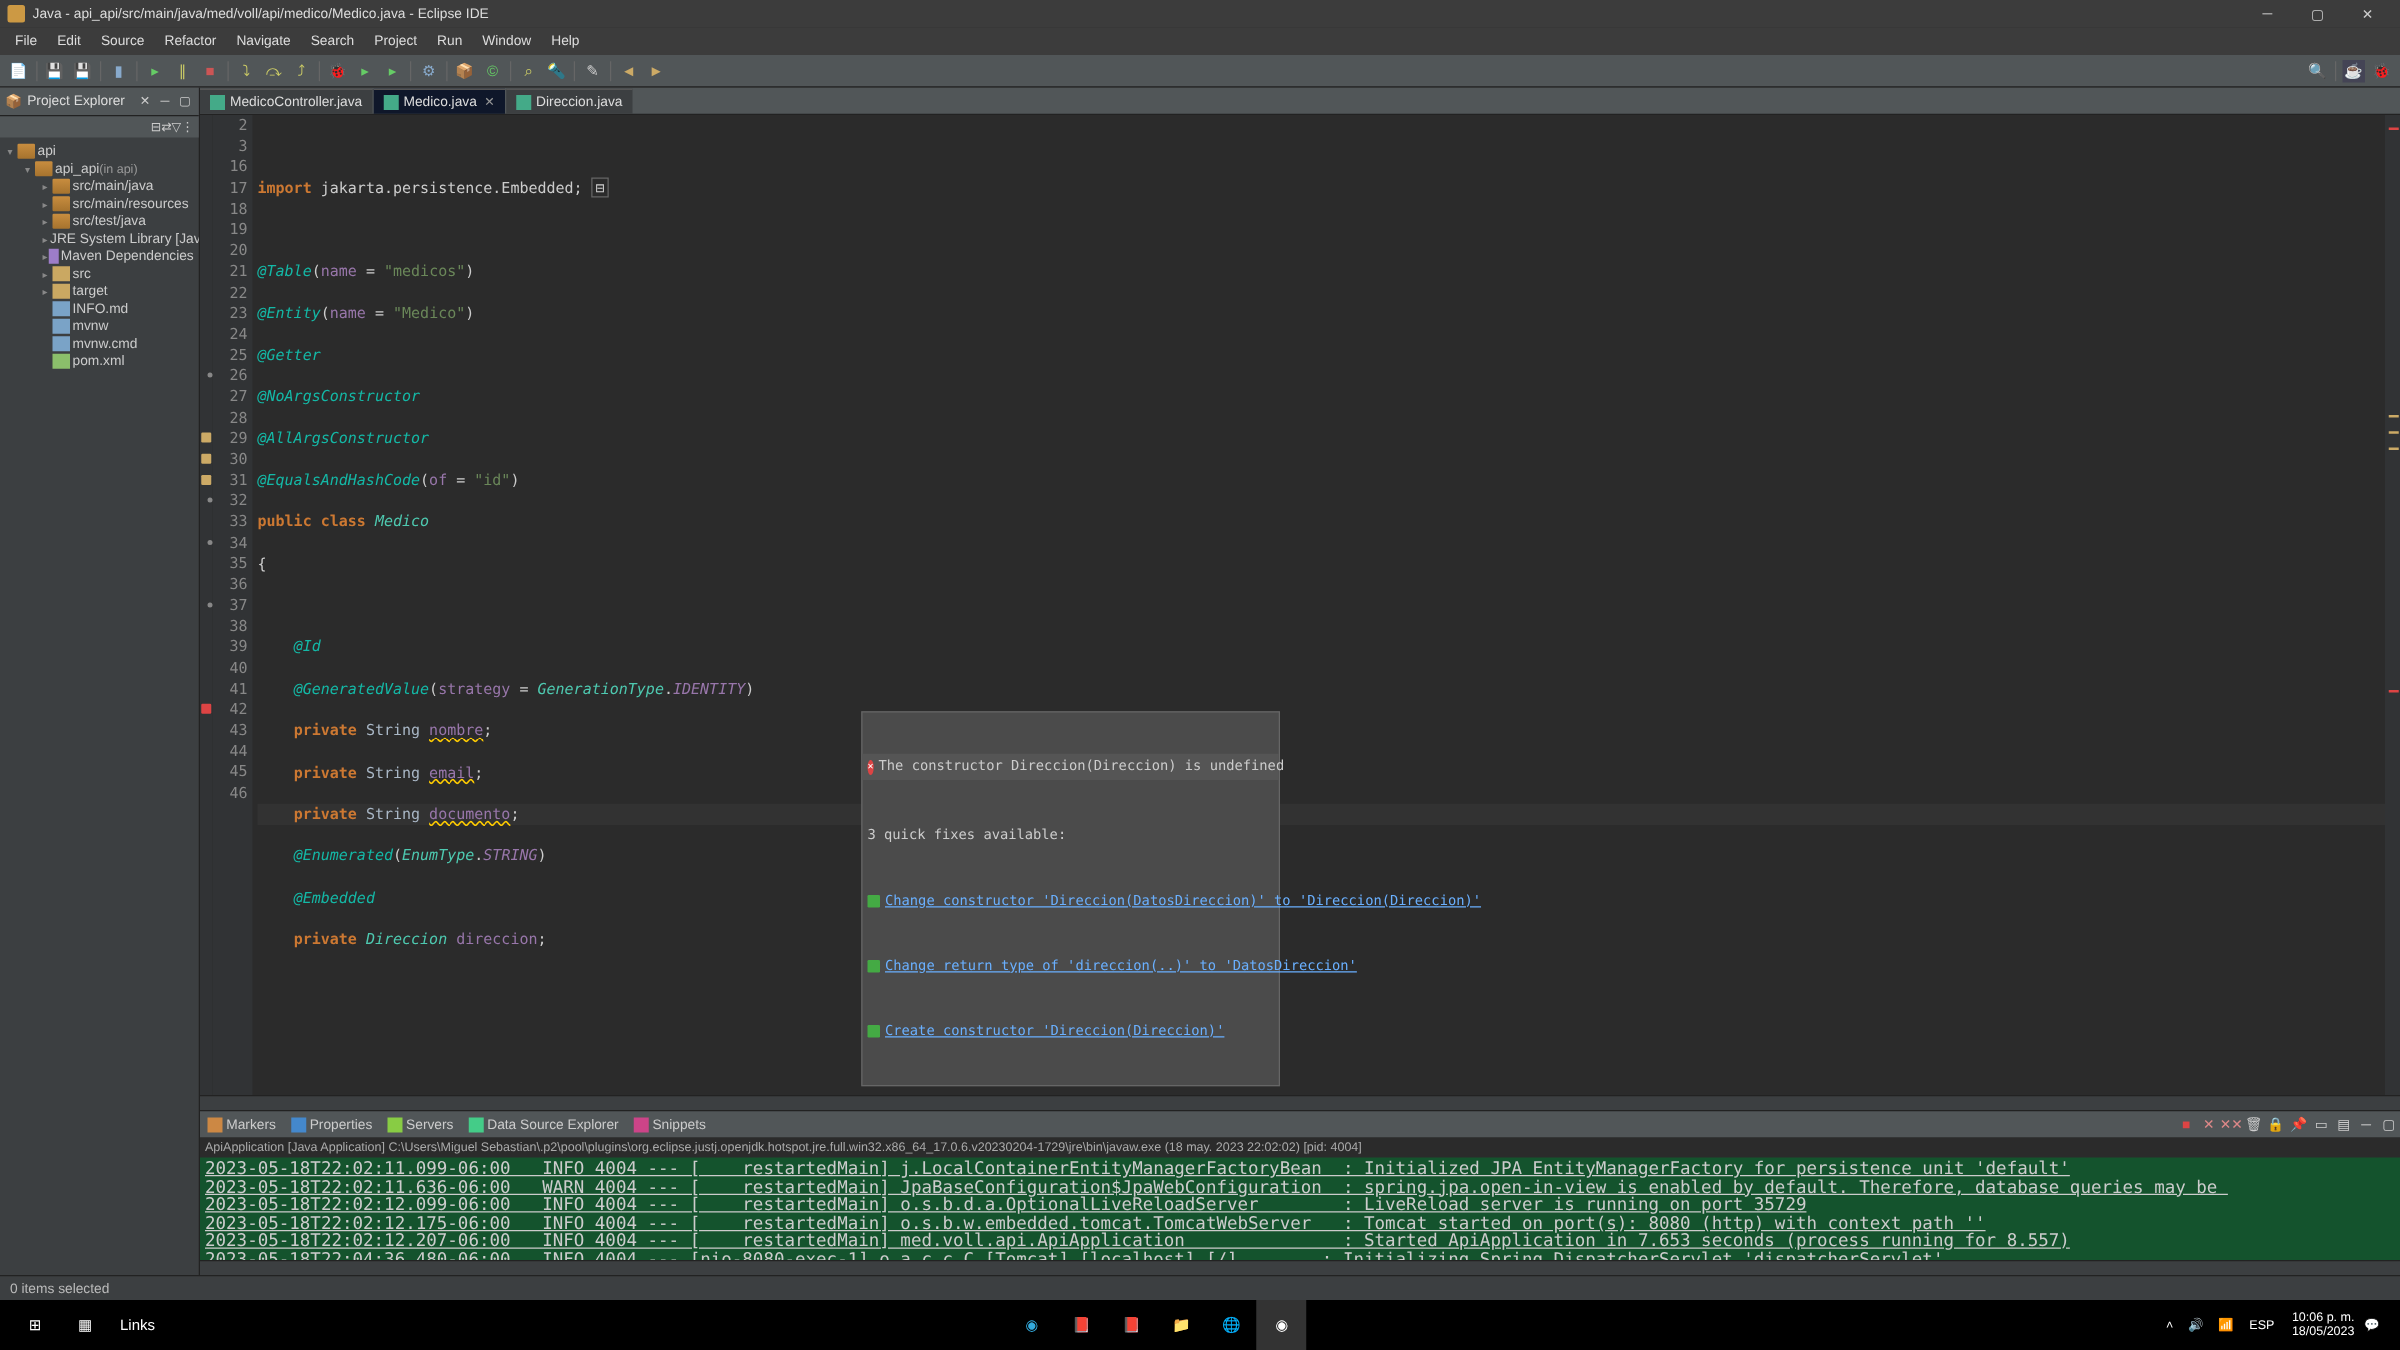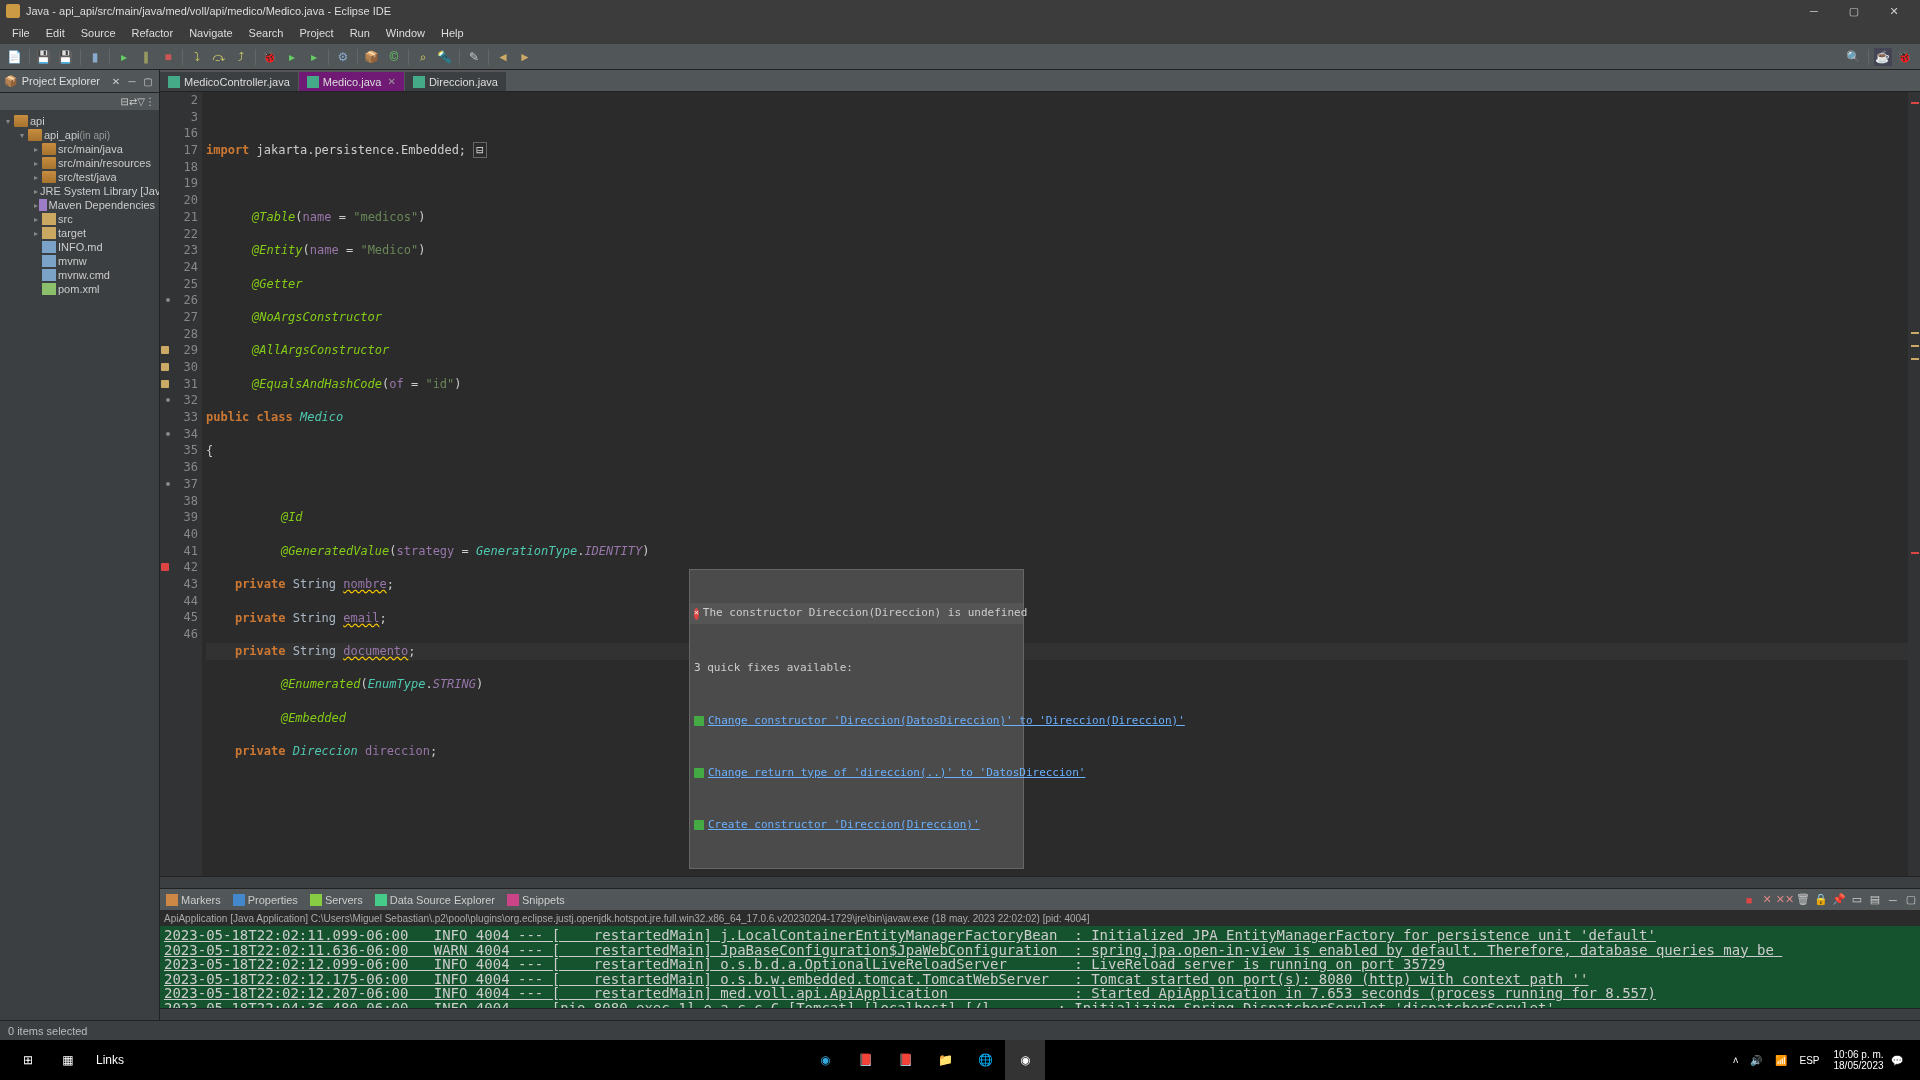--- a/index.html
+++ b/index.html
@@ -24,31 +24,31 @@
 .tree-row .ticon { width: 14px; height: 12px; margin-right: 2px; display: inline-block; }
 .tree-row .pkg { background: linear-gradient(#c88d3f,#a6732e); border-radius: 1px; }
 .tree-row .fld { background: #caa862; }
 .tree-row .file { background: #7aa3c7; }
 .tree-row .lib { background: #9d7dc8; }
 .tree-row .xml { background: #8bbf6b; }
 .tree-row .expl { color: #999; font-size: 10px; }
 .main { flex: 1; display: flex; flex-direction: column; overflow: hidden; }
 .tabs { height: 22px; background: #515658; display: flex; align-items: flex-end; border-bottom: 1px solid #222; }
 .tab { height: 20px; padding: 0 8px; display: flex; align-items: center; background: #3c3f41; margin-right: 1px; font-size: 11px; color: #ddd; border-top: 1px solid #555; }
-.tab.active { background: #701a75; }
+.tab.active { background: #0f172a; }
 .tab .ticon { width: 12px; height: 12px; background: #4a8; margin-right: 4px; }
 .tab .close { margin-left: 6px; color: #999; font-size: 10px; }
 .editor-wrap { flex: 1; display: flex; background: #2b2b2b; overflow: hidden; position: relative; }
 .gutter { width: 32px; background: #313335; text-align: right; padding-right: 4px; font-family: Consolas, monospace; font-size: 12px; line-height: 16.7px; color: #888; }
 .marks { width: 10px; background: #313335; }
 .code { flex: 1; font-family: Consolas, monospace; font-size: 12px; line-height: 16.7px; white-space: pre; padding-left: 4px; position: relative; }
 .ln { height: 16.7px; display: block; }
 .hl { background: #323232; }
 .kw { color: #cc7832; font-weight: bold; }
-.ann { color: #84cc16; font-style: italic; margin-left: 46px; }
+.ann { color: #14b8a6; font-style: italic; }
 .str { color: #6a8759; }
 .type { color: #a9b7c6; }
 .cls { color: #4ec9b0; font-style: italic; }
 .fld-col { color: #9876aa; }
 .warn { text-decoration: wavy underline #ffcc00; }
 .plain { color: #ccc; }
 .tooltip-box { position: absolute; left: 487px; top: 477px; width: 335px; background: #4b4b4b; border: 1px solid #666; font-size: 11px; z-index: 10; }
 .tooltip-hd { background: #555; padding: 2px 4px; display: flex; align-items: center; }
 .tooltip-hd .erricon { width: 12px; height: 12px; background: #d44; border-radius: 50%; margin-right: 4px; display: flex; align-items: center; justify-content: center; color: #fff; font-size: 8px; }
 .tooltip-sub { padding: 2px 4px; color: #ccc; }

